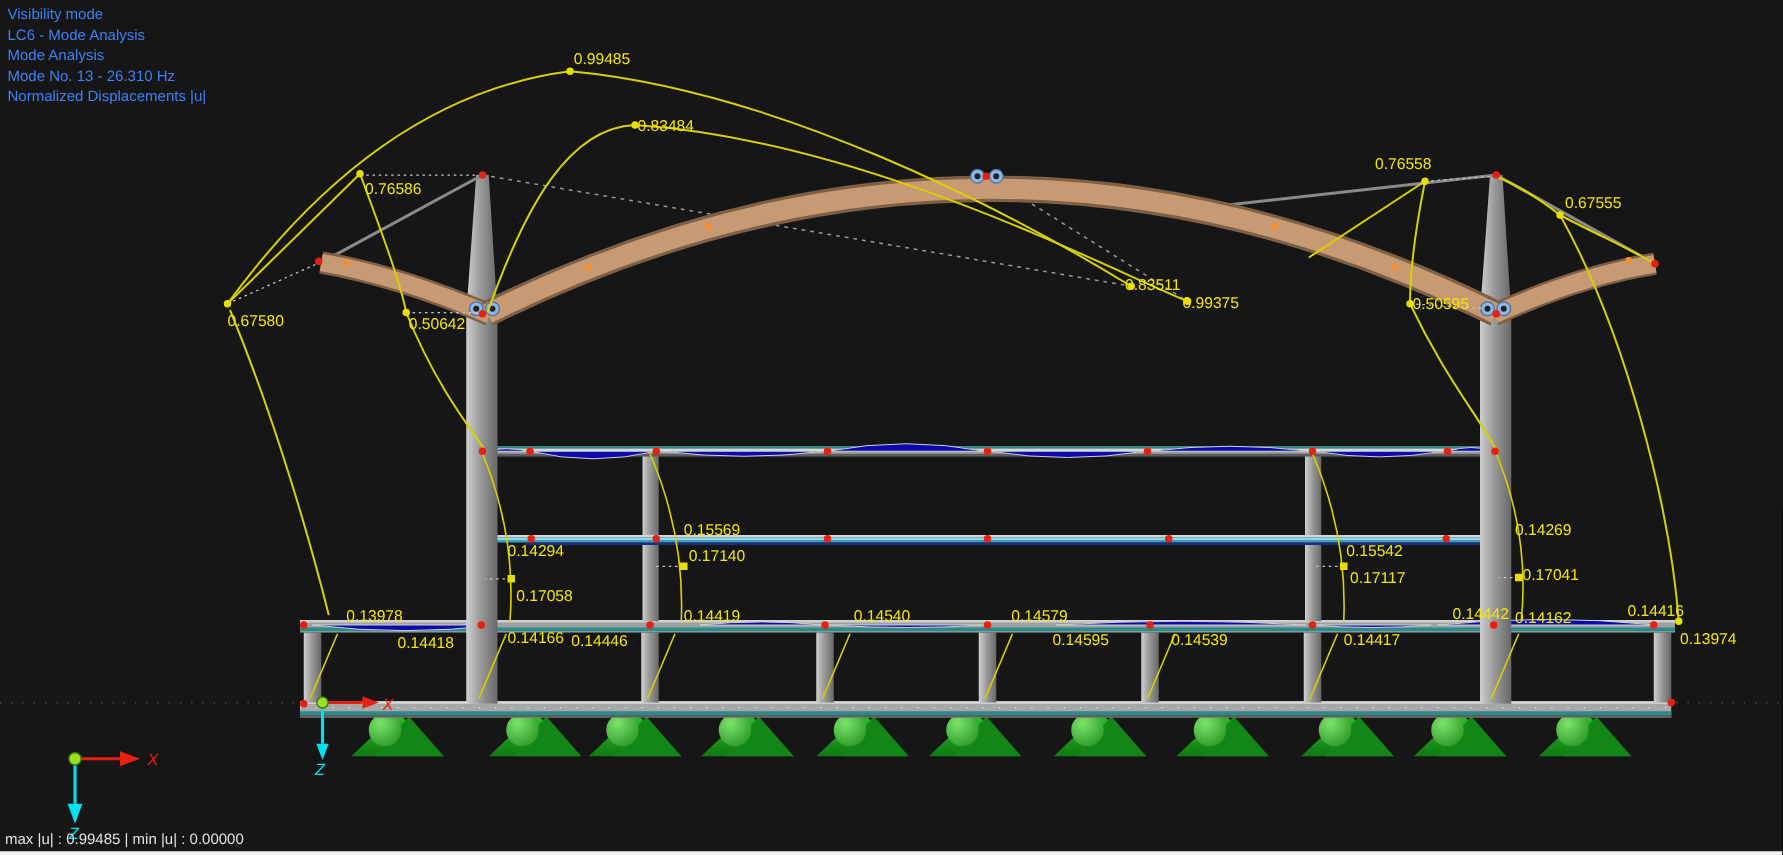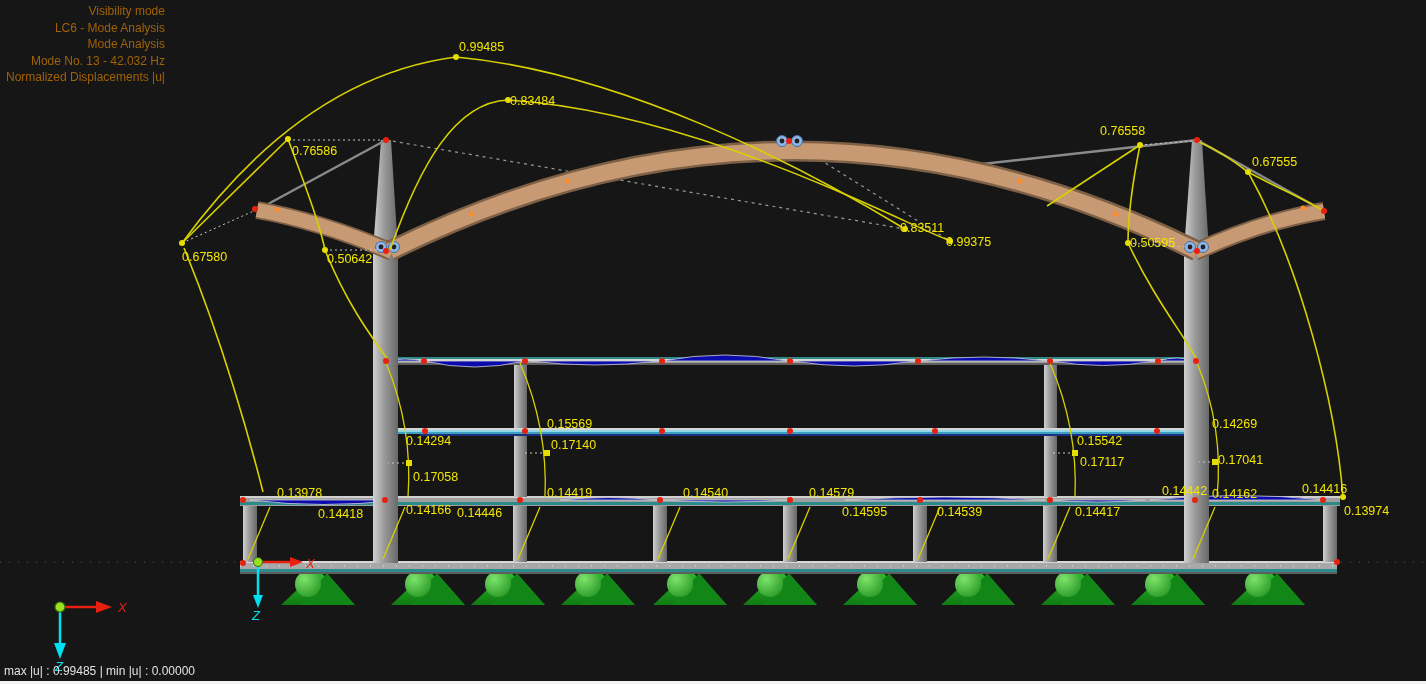--- a/index.html
+++ b/index.html
@@ -1,19 +1,19 @@
 <!DOCTYPE html>
 <html><head>
 <meta charset="utf-8">
 <style>
   html,body{margin:0;padding:0;background:#000;}
   #app{position:relative;width:1426px;height:684px;background:#161616;overflow:hidden;
        font-family:"Liberation Sans",sans-serif;}
   #scene{position:absolute;left:0;top:0;}
-  .info-panel{position:absolute;left:6px;top:3px;color:#a16207;font-size:12px;line-height:16.5px;text-align:right;}
+  .info-panel{position:absolute;left:6px;top:3px;color:#3b82f6;font-size:12px;line-height:16.5px;}
   .status-bar{position:absolute;left:4px;bottom:6px;color:#e2e2e2;font-size:12px;}
   .bottom-strip{position:absolute;left:0;bottom:0;width:100%;height:3px;background:#f2f2f2;}
   .dlabel{fill:#f3e600;font-size:12.5px;font-family:"Liberation Sans",sans-serif;}
   .axis-label-x{fill:#e82010;font-size:13px;font-style:italic;font-family:"Liberation Sans",sans-serif;}
   .axis-label-z{fill:#00e0f0;font-size:13px;font-style:italic;font-family:"Liberation Sans",sans-serif;}
   .ycurve{stroke:#d8d100;stroke-width:1.6;fill:none;}
   .ythin{stroke:#d8d100;stroke-width:1.3;fill:none;}
   .leader{stroke:#c8c8c8;stroke-width:1;stroke-dasharray:2 3;fill:none;}
   .cable{stroke:#8a8a8a;stroke-width:2.5;fill:none;}
   .cable-dash{stroke:#9a9a9a;stroke-width:1.2;stroke-dasharray:3 4;fill:none;}
@@ -359,21 +359,21 @@
     <polygon points="54,643 66,643 60,659" fill="#00e0f0"></polygon>
     <text class="axis-label-z" x="55" y="671">Z</text>
     <circle cx="60" cy="607" r="5" fill="#9adf20" stroke="#356b0d" stroke-width="1.2"></circle>
   </g>
 </svg>
 
 <div class="info-panel">
   <div>Visibility mode</div>
   <div>LC6 - Mode Analysis</div>
   <div>Mode Analysis</div>
-  <div>Mode No. 13 - 42.032 Hz</div>
+  <div>Mode No. 13 - 26.310 Hz</div>
   <div>Normalized Displacements |u|</div>
 </div>
 
 <div class="status-bar">
   <span>max |u| : 0.99485 | min |u| : 0.00000</span>
 </div>
 
 <div class="bottom-strip"></div>
 </div>
 

